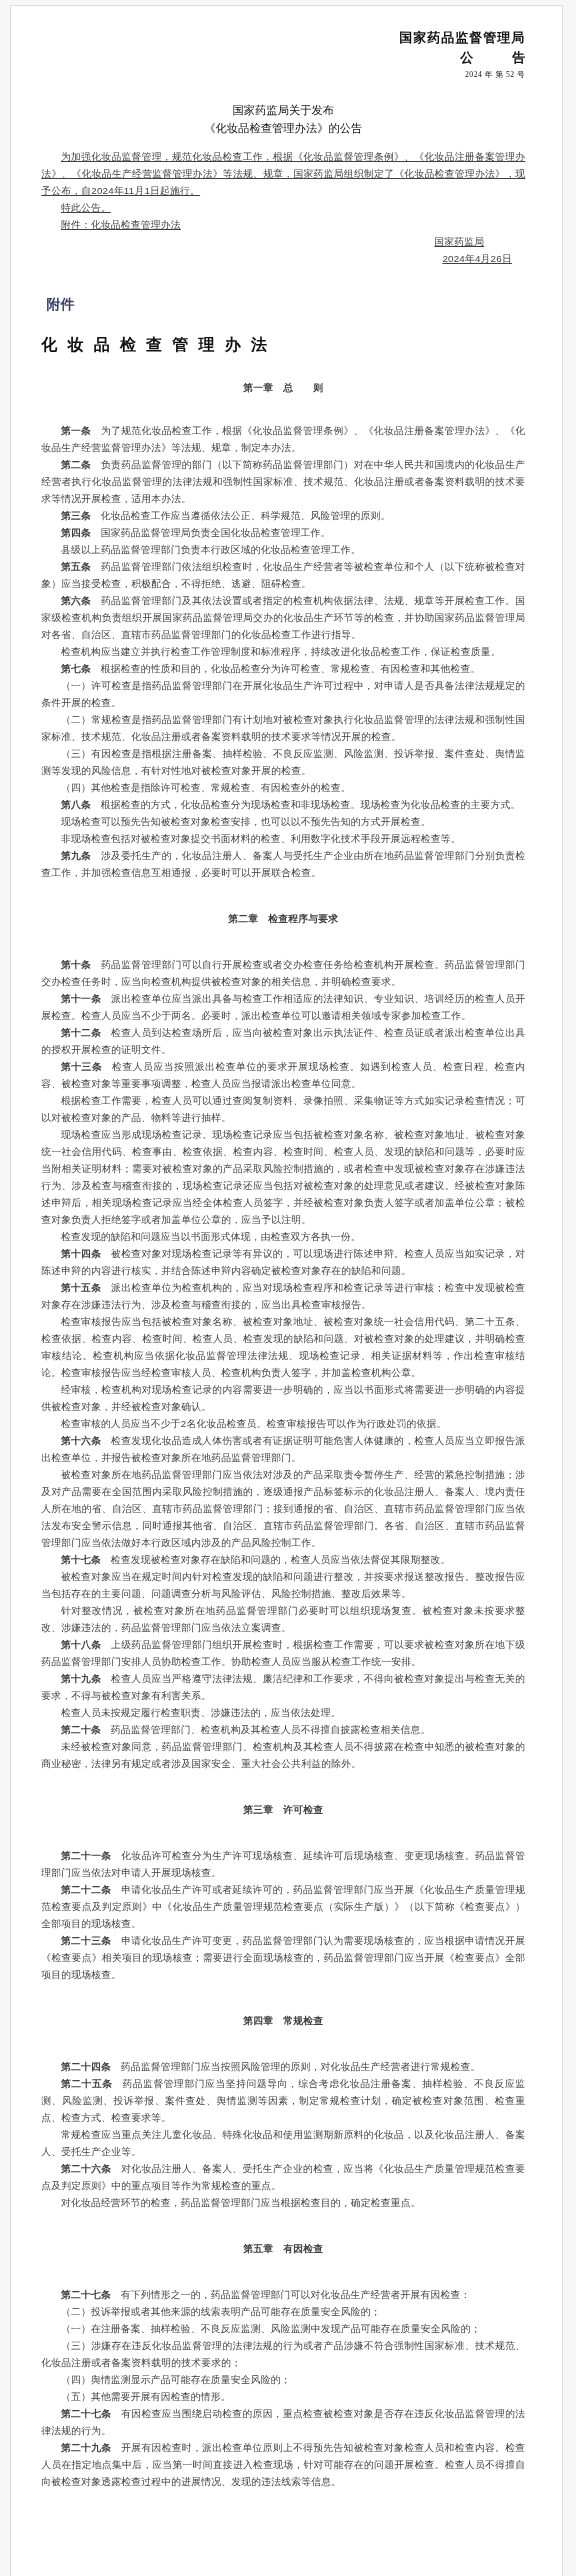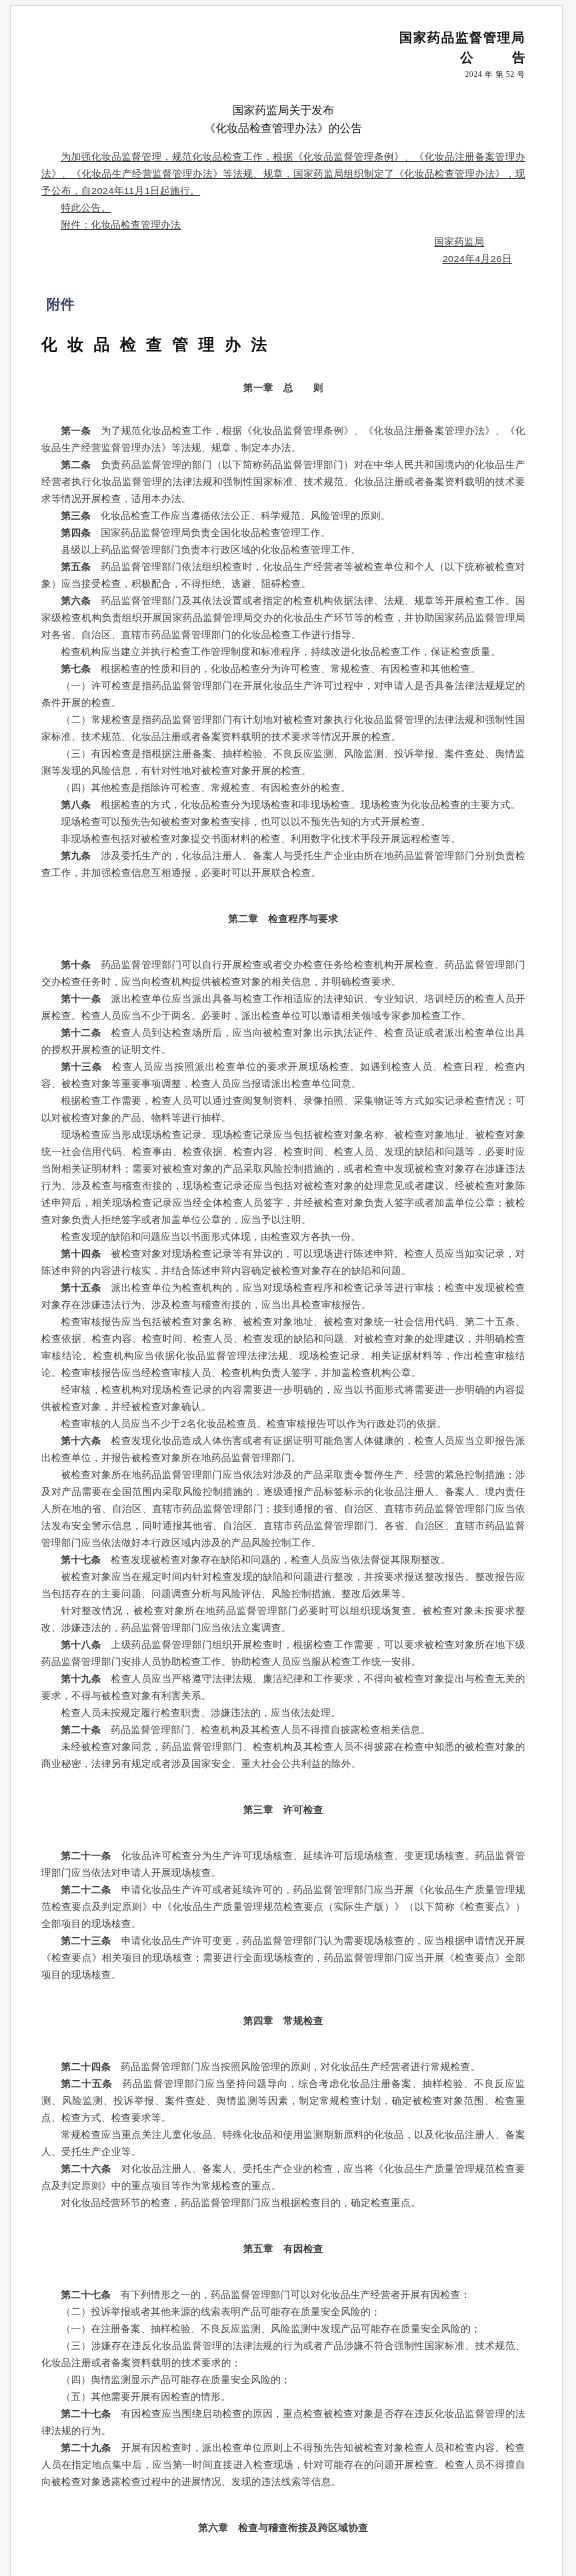--- a/index.html
+++ b/index.html
@@ -129,17 +129,16 @@
       <div class="blk-p">对化妆品经营环节的检查，药品监督管理部门应当根据检查目的，确定检查重点。</div>
       <div class="blk-chapter">第五章　有因检查</div>
       <div class="blk-art"><span class="art-lead">第二十七条</span>有下列情形之一的，药品监督管理部门可以对化妆品生产经营者开展有因检查：</div>
       <div class="blk-p">（二）投诉举报或者其他来源的线索表明产品可能存在质量安全风险的；</div>
       <div class="blk-p">（一）在注册备案、抽样检验、不良反应监测、风险监测中发现产品可能存在质量安全风险的；</div>
       <div class="blk-p">（三）涉嫌存在违反化妆品监督管理的法律法规的行为或者产品涉嫌不符合强制性国家标准、技术规范、化妆品注册或者备案资料载明的技术要求的；</div>
       <div class="blk-p">（四）舆情监测显示产品可能存在质量安全风险的；</div>
       <div class="blk-p">（五）其他需要开展有因检查的情形。</div>
       <div class="blk-art"><span class="art-lead">第二十七条</span>有因检查应当围绕启动检查的原因，重点检查被检查对象是否存在违反化妆品监督管理的法律法规的行为。</div>
       <div class="blk-art"><span class="art-lead">第二十九条</span>开展有因检查时，派出检查单位原则上不得预先告知被检查对象检查人员和检查内容。检查人员在指定地点集中后，应当第一时间直接进入检查现场，针对可能存在的问题开展检查。检查人员不得擅自向被检查对象透露检查过程中的进展情况、发现的违法线索等信息。</div>
-      <div class="blk-chapter">第六章　检查与稽查衔接及跨区域协查</div>
     </div>
 
 </div>
 
 
 </body></html>

